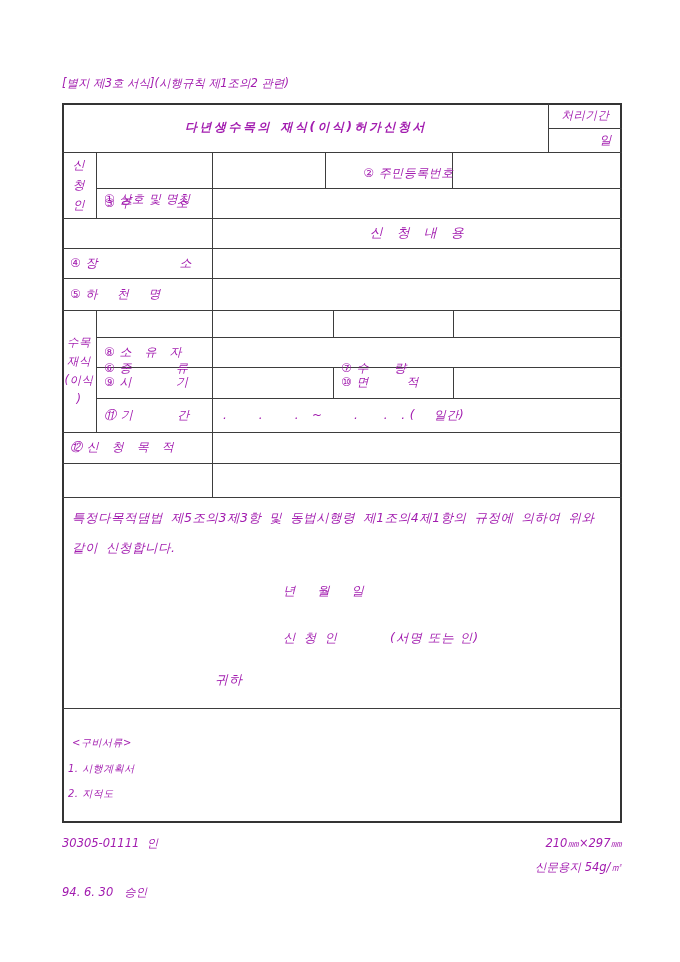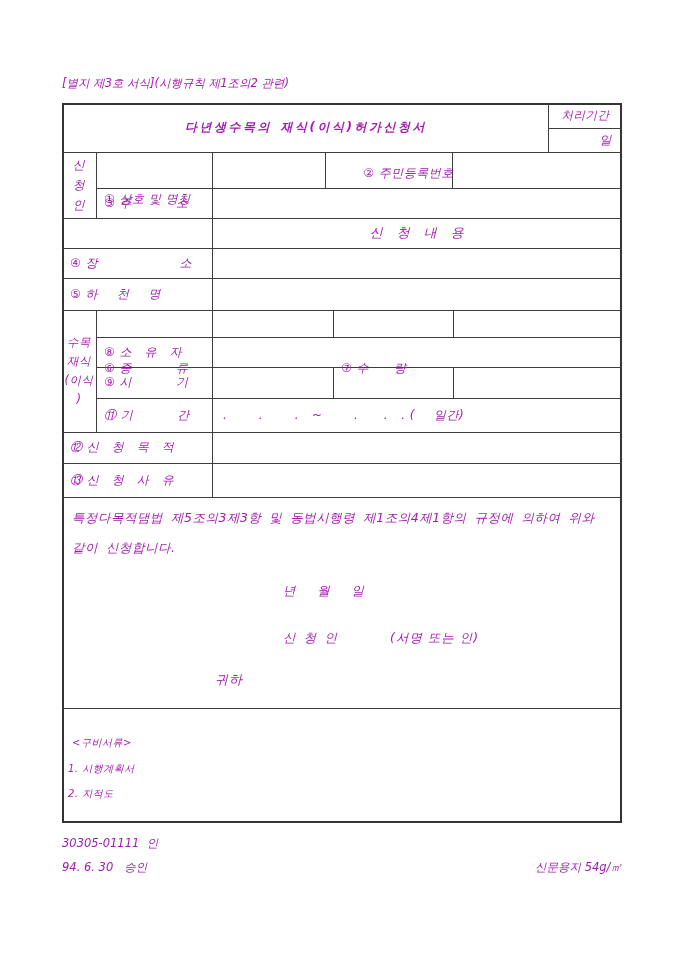--- a/index.html
+++ b/index.html
@@ -97,37 +97,38 @@
   <div class="cell pad" style="left:96px; top:310px; width:116px; height:27px;margin-top:45px;">⑥ 종    류</div>
   <div class="cell" style="left:213px; top:310px; width:120px; height:27px;"></div>
   <div class="cell pad" style="left:333px; top:310px; width:120px; height:27px;margin-top:45px;">⑦ 수  량</div>
   <div class="cell" style="left:454px; top:310px; width:166px; height:27px;"></div>
 
   <div class="cell pad" style="left:96px; top:337px; width:116px; height:30px;">⑧ 소 유 자</div>
   <div class="cell" style="left:213px; top:337px; width:407px; height:30px;"></div>
 
   <div class="cell pad" style="left:96px; top:367px; width:116px; height:31px;">⑨ 시    기</div>
   <div class="cell" style="left:213px; top:367px; width:120px; height:31px;"></div>
+  <div class="cell pad" style="left:333px; top:367px; width:120px; height:31px;">⑩ 면   적</div>
   <div class="cell" style="left:454px; top:367px; width:166px; height:31px;"></div>
 
   <div class="cell pad" style="left:96px; top:398px; width:116px; height:34px;">⑪ 기    간</div>
   <div class="cell" style="left:213px; top:398px; width:407px; height:34px; padding-left:10px;">.   .   .  ~   .   .  . (  일간)</div>
 
   <div class="cell pad" style="left:62px; top:432px; width:150px; height:31px;">⑫ 신 청 목 적</div>
   <div class="cell" style="left:213px; top:432px; width:407px; height:31px;"></div>
-  <div class="cell pad" style="left:62px; top:463px; width:150px; height:34px;">⑬ 신 청 사 유</div>
   <div class="cell" style="left:213px; top:463px; width:407px; height:34px;"></div>
 
   <div class="statement" style="left:72px; top:503px; width:542px;">특정다목적댐법 제5조의3제3항 및 동법시행령 제1조의4제1항의 규정에 의하여 위와 같이 신청합니다.</div>
   <div class="sig" style="left:283px; top:583px;">년  월  일</div>
   <div class="sig" style="left:283px; top:630px;">신 청 인</div>
   <div class="sig" style="left:390px; top:630px;">(서명 또는 인)</div>
   <div class="sig" style="left:215px; top:671px; font-size:13px;">귀하</div>
 
   <div class="attach" style="left:72px; top:736px;">&lt;구비서류&gt;</div>
   <div class="attach" style="left:68px; top:762px;">1. 시행계획서</div>
   <div class="attach" style="left:68px; top:787px;">2. 지적도</div>
 
   <div class="foot" style="left:62px; top:836px;">30305-01111  인</div>
-  <div class="foot" style="left:62px; top:860px;text-align:center;">94. 6. 30   승인</div>
+  <div class="foot" style="left:62px; top:885px;text-align:center;">94. 6. 30   승인</div>
+  <div class="foot r" style="left:422px; top:836px; width:200px;">210㎜×297㎜</div>
   <div class="foot r" style="left:422px; top:860px; width:200px;">신문용지 54g/㎡</div>
 
 </div>
 
 </body></html>

